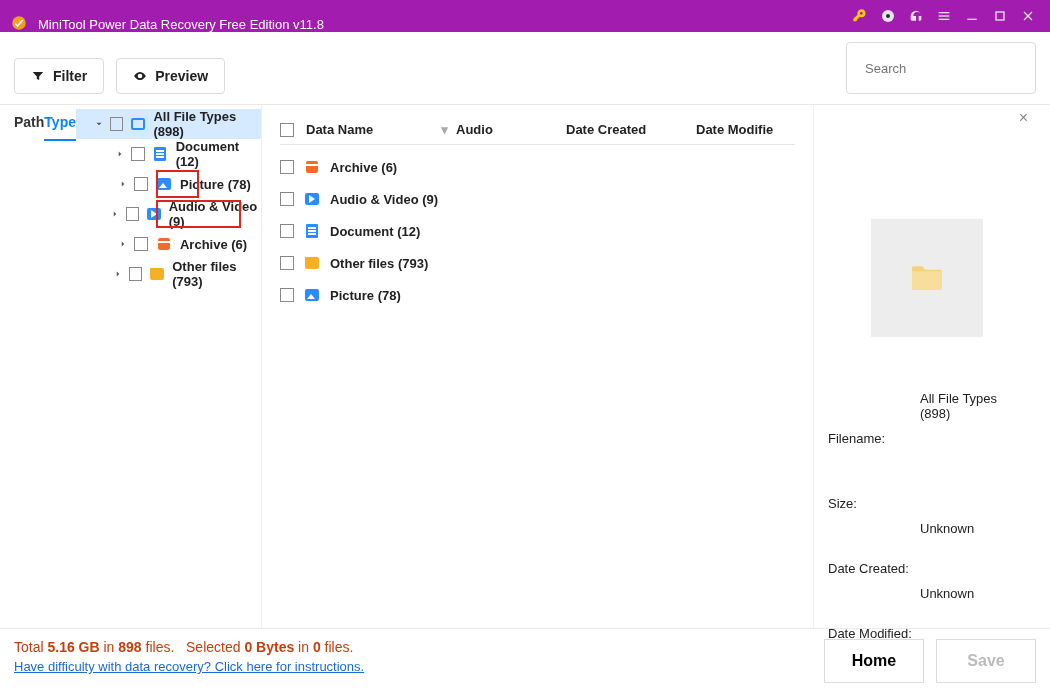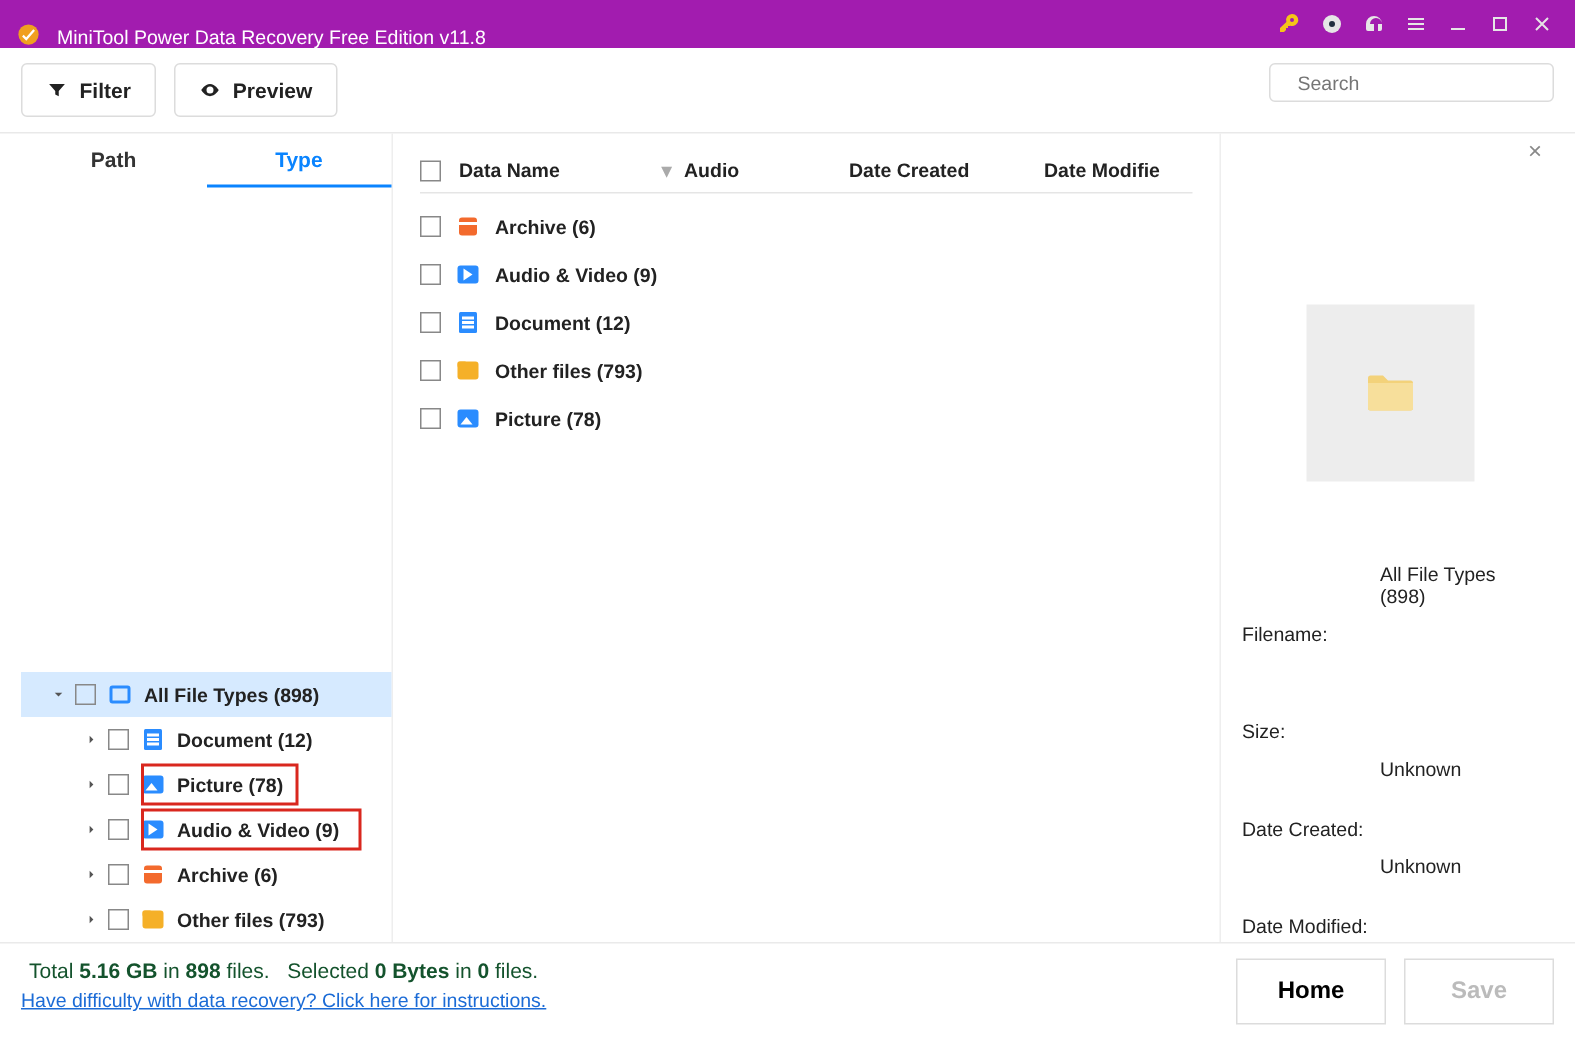--- a/index.html
+++ b/index.html
@@ -26,21 +26,21 @@
   .titlebar .tbtn {
     width: 28px; height: 32px; display:flex; align-items:center; justify-content:center;
     color: #e6e6e6; cursor: pointer;
   }
   .titlebar .tbtn svg { width:16px; height:16px; }
   .titlebar .key { color: #f5c518; }
 
   .toolbar {
     padding: 10px 14px;
     display: flex;
-    align-items: flex-start;
+    align-items: flex-end;
     gap: 12px;
     border-bottom: 1px solid #e9e9e9;
   }
   .btn {
     border: 1px solid #dcdcdc;
     background: #fff;
     border-radius: 4px;
     height: 36px;
     padding: 0 16px;
     display: inline-flex;
@@ -49,21 +49,21 @@
     font-size: 14px;
     cursor: pointer;
     font-weight: 600;
     color: #222;
   }
   .btn svg { width:14px; height:14px; }
   .toolbar .spacer { flex:1; }
   .search {
     border: 1px solid #dcdcdc;
     border-radius: 4px;
-    height: 26px;
+    height: 52px;
     width: 190px;
     display: flex;
     align-items: center;
     padding: 0 10px;
     gap: 8px;
     color: #888;
   }
   .search input {
     border: none;
     outline: none;
@@ -77,21 +77,21 @@
   .main {
     flex: 1;
     display: flex;
     padding: 0 14px;
     min-height: 0;
   }
   .left {
     width: 248px;
     border-right: 1px solid #eee;
     display:flex;
-    flex-direction:column;
+    flex-direction:row;
     justify-content:space-between;
   }
   .tabs {
     display: flex;
     height: 36px;
   }
   .tabs .tab {
     flex:1;
     display:flex;
     align-items:center;
@@ -191,21 +191,21 @@
   .meta .k{ width:92px;margin-top:40px; }
   .meta .v{ flex:1; }
 
   .footer {
     border-top: 1px solid #eaeaea;
     height: 72px;
     padding: 10px 14px 0 14px;
     display:flex;
     align-items:flex-start;
   }
-  .footer .status { font-size:14px; color:#14532d;text-align:center; }
+  .footer .status { font-size:14px; color:#c2410c; }
   .footer .status b{ font-weight:700; }
   .footer .help{ display:block; color:#1b6bd6; text-decoration:underline; margin-top:4px; font-size:13px; }
   .footer .spacer{ flex:1; }
   .footer .fbtn {
     width:100px; height:44px;
     border:1px solid #dcdcdc; border-radius:0;
     display:flex; align-items:center; justify-content:center;
     font-size:16px; font-weight:600; margin-left:12px;
     cursor:pointer;
   }

